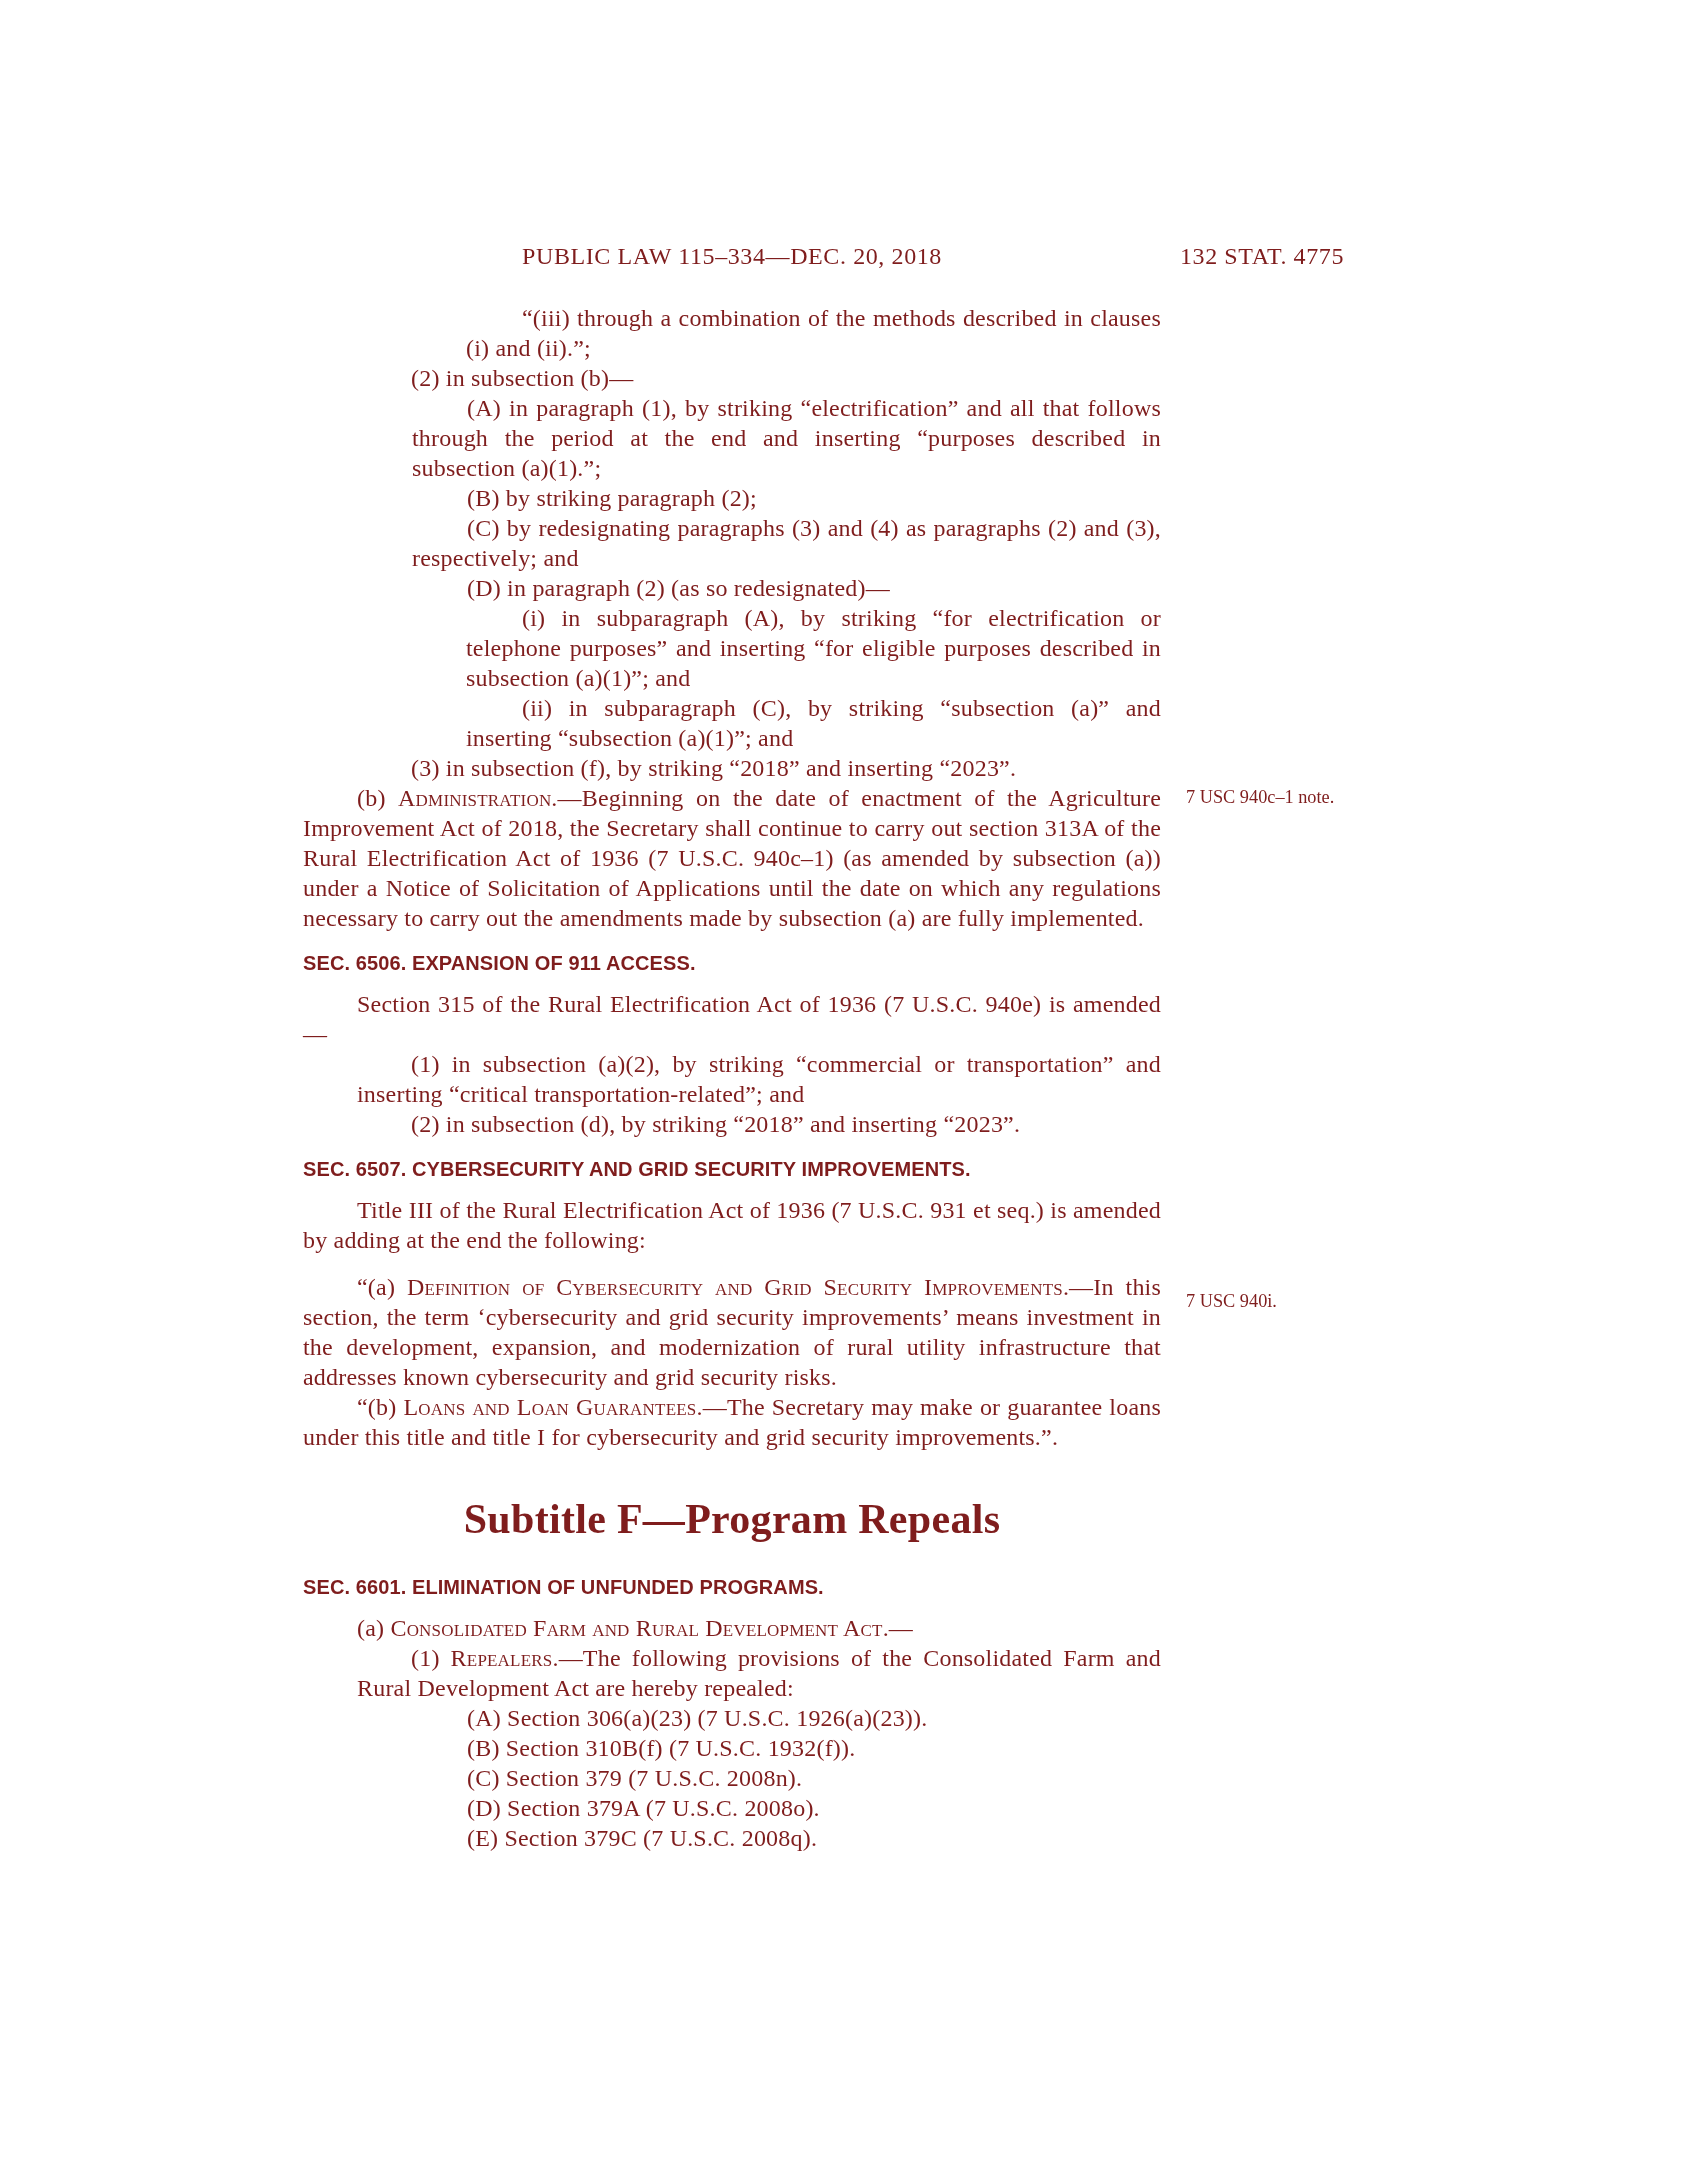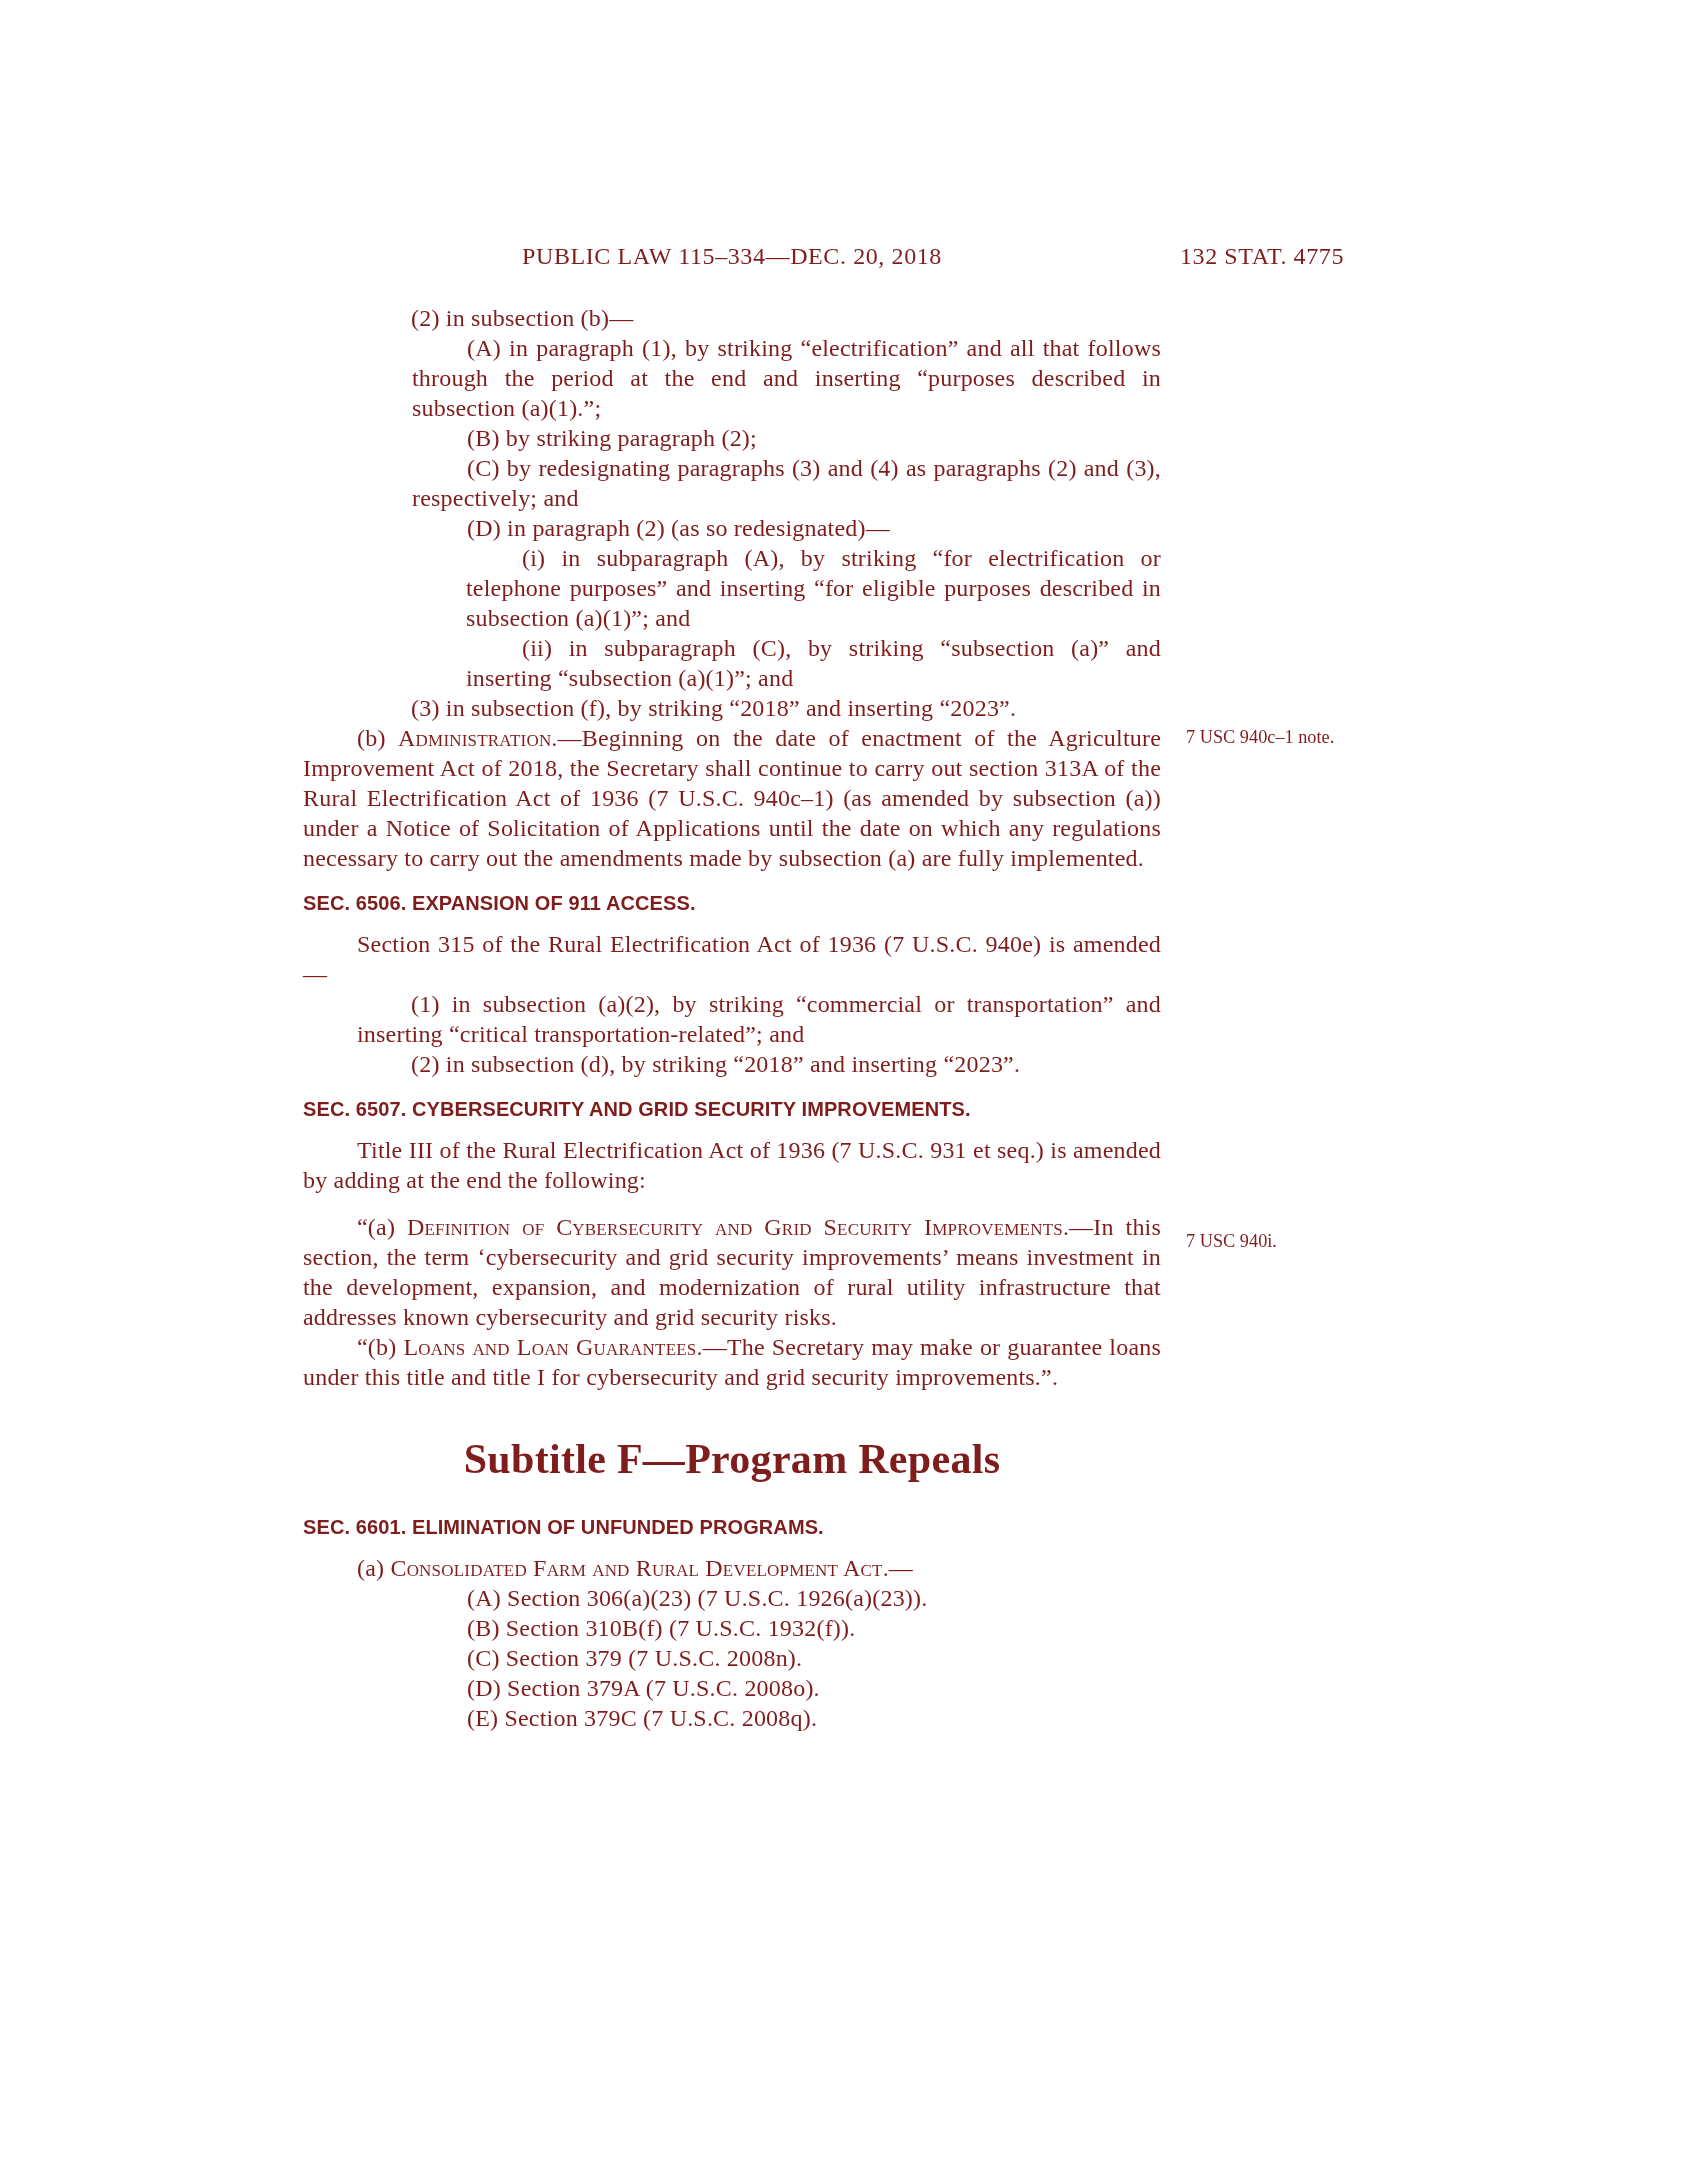--- a/index.html
+++ b/index.html
@@ -99,20 +99,21 @@
 </style>
 </head>
 <body>
 
 <div class="page">
   <header class="page-header">
     <span class="law-title">PUBLIC LAW 115–334—DEC. 20, 2018</span>
     <span class="stat-number">132 STAT. 4775</span>
   </header>
   <main class="content">
+      <p class="block ind-3"><span>“(iii) through a combination of the methods described in clauses (i) and (ii).”;</span></p>
       <p class="block ind-1"><span>(2) in subsection (b)—</span></p>
       <p class="block ind-2"><span>(A) in paragraph (1), by striking “electrification” and all that follows through the period at the end and inserting “purposes described in subsection (a)(1).”;</span></p>
       <p class="block ind-2"><span>(B) by striking paragraph (2);</span></p>
       <p class="block ind-2"><span>(C) by redesignating paragraphs (3) and (4) as paragraphs (2) and (3), respectively; and</span></p>
       <p class="block ind-2"><span>(D) in paragraph (2) (as so redesignated)—</span></p>
       <p class="block ind-3"><span>(i) in subparagraph (A), by striking “for electrification or telephone purposes” and inserting “for eligible purposes described in subsection (a)(1)”; and</span></p>
       <p class="block ind-3"><span>(ii) in subparagraph (C), by striking “subsection (a)” and inserting “subsection (a)(1)”; and</span></p>
       <p class="block ind-1"><span>(3) in subsection (f), by striking “2018” and inserting “2023”.</span></p>
       <p class="block ind-0"><span>(b) </span><span class="sc">Administration</span><span>.—Beginning on the date of enactment of the Agriculture Improvement Act of 2018, the Secretary shall continue to carry out section 313A of the Rural Electrification Act of 1936 (7 U.S.C. 940c–1) (as amended by subsection (a)) under a Notice of Solicitation of Applications until the date on which any regulations necessary to carry out the amendments made by subsection (a) are fully implemented.</span><span class="margin-note">7 USC 940c–1 note.</span></p>
       <div class="block sec-heading"><span>SEC. 6506. EXPANSION OF 911 ACCESS.</span></div>
@@ -120,20 +121,21 @@
       <p class="block ind-1"><span>(1) in subsection (a)(2), by striking “commercial or transportation” and inserting “critical transportation-related”; and</span></p>
       <p class="block ind-1"><span>(2) in subsection (d), by striking “2018” and inserting “2023”.</span></p>
       <div class="block sec-heading"><span>SEC. 6507. CYBERSECURITY AND GRID SECURITY IMPROVEMENTS.</span></div>
       <p class="block ind-0"><span>Title III of the Rural Electrification Act of 1936 (7 U.S.C. 931 et seq.) is amended by adding at the end the following:</span></p>
       <div class="block sec-heading"><span class="margin-note">7 USC 940i.</span></div>
       <p class="block ind-0"><span>“(a) </span><span class="sc">Definition of Cybersecurity and Grid Security Improvements</span><span>.—In this section, the term ‘cybersecurity and grid security improvements’ means investment in the development, expansion, and modernization of rural utility infrastructure that addresses known cybersecurity and grid security risks.</span></p>
       <p class="block ind-0"><span>“(b) </span><span class="sc">Loans and Loan Guarantees</span><span>.—The Secretary may make or guarantee loans under this title and title I for cybersecurity and grid security improvements.”.</span></p>
       <div class="block subtitle"><span>Subtitle F—Program Repeals</span></div>
       <div class="block sec-heading"><span>SEC. 6601. ELIMINATION OF UNFUNDED PROGRAMS.</span></div>
       <p class="block ind-0"><span>(a) </span><span class="sc">Consolidated Farm and Rural Development Act</span><span>.—</span></p>
+      <p class="block ind-1"><span>(1) </span><span class="sc">Repealers</span><span>.—The following provisions of the Consolidated Farm and Rural Development Act are hereby repealed:</span></p>
       <p class="block ind-2"><span>(A) Section 306(a)(23) (7 U.S.C. 1926(a)(23)).</span></p>
       <p class="block ind-2"><span>(B) Section 310B(f) (7 U.S.C. 1932(f)).</span></p>
       <p class="block ind-2"><span>(C) Section 379 (7 U.S.C. 2008n).</span></p>
       <p class="block ind-2"><span>(D) Section 379A (7 U.S.C. 2008o).</span></p>
       <p class="block ind-2"><span>(E) Section 379C (7 U.S.C. 2008q).</span></p>
     </main>
 </div>
 
 
 </body></html>

